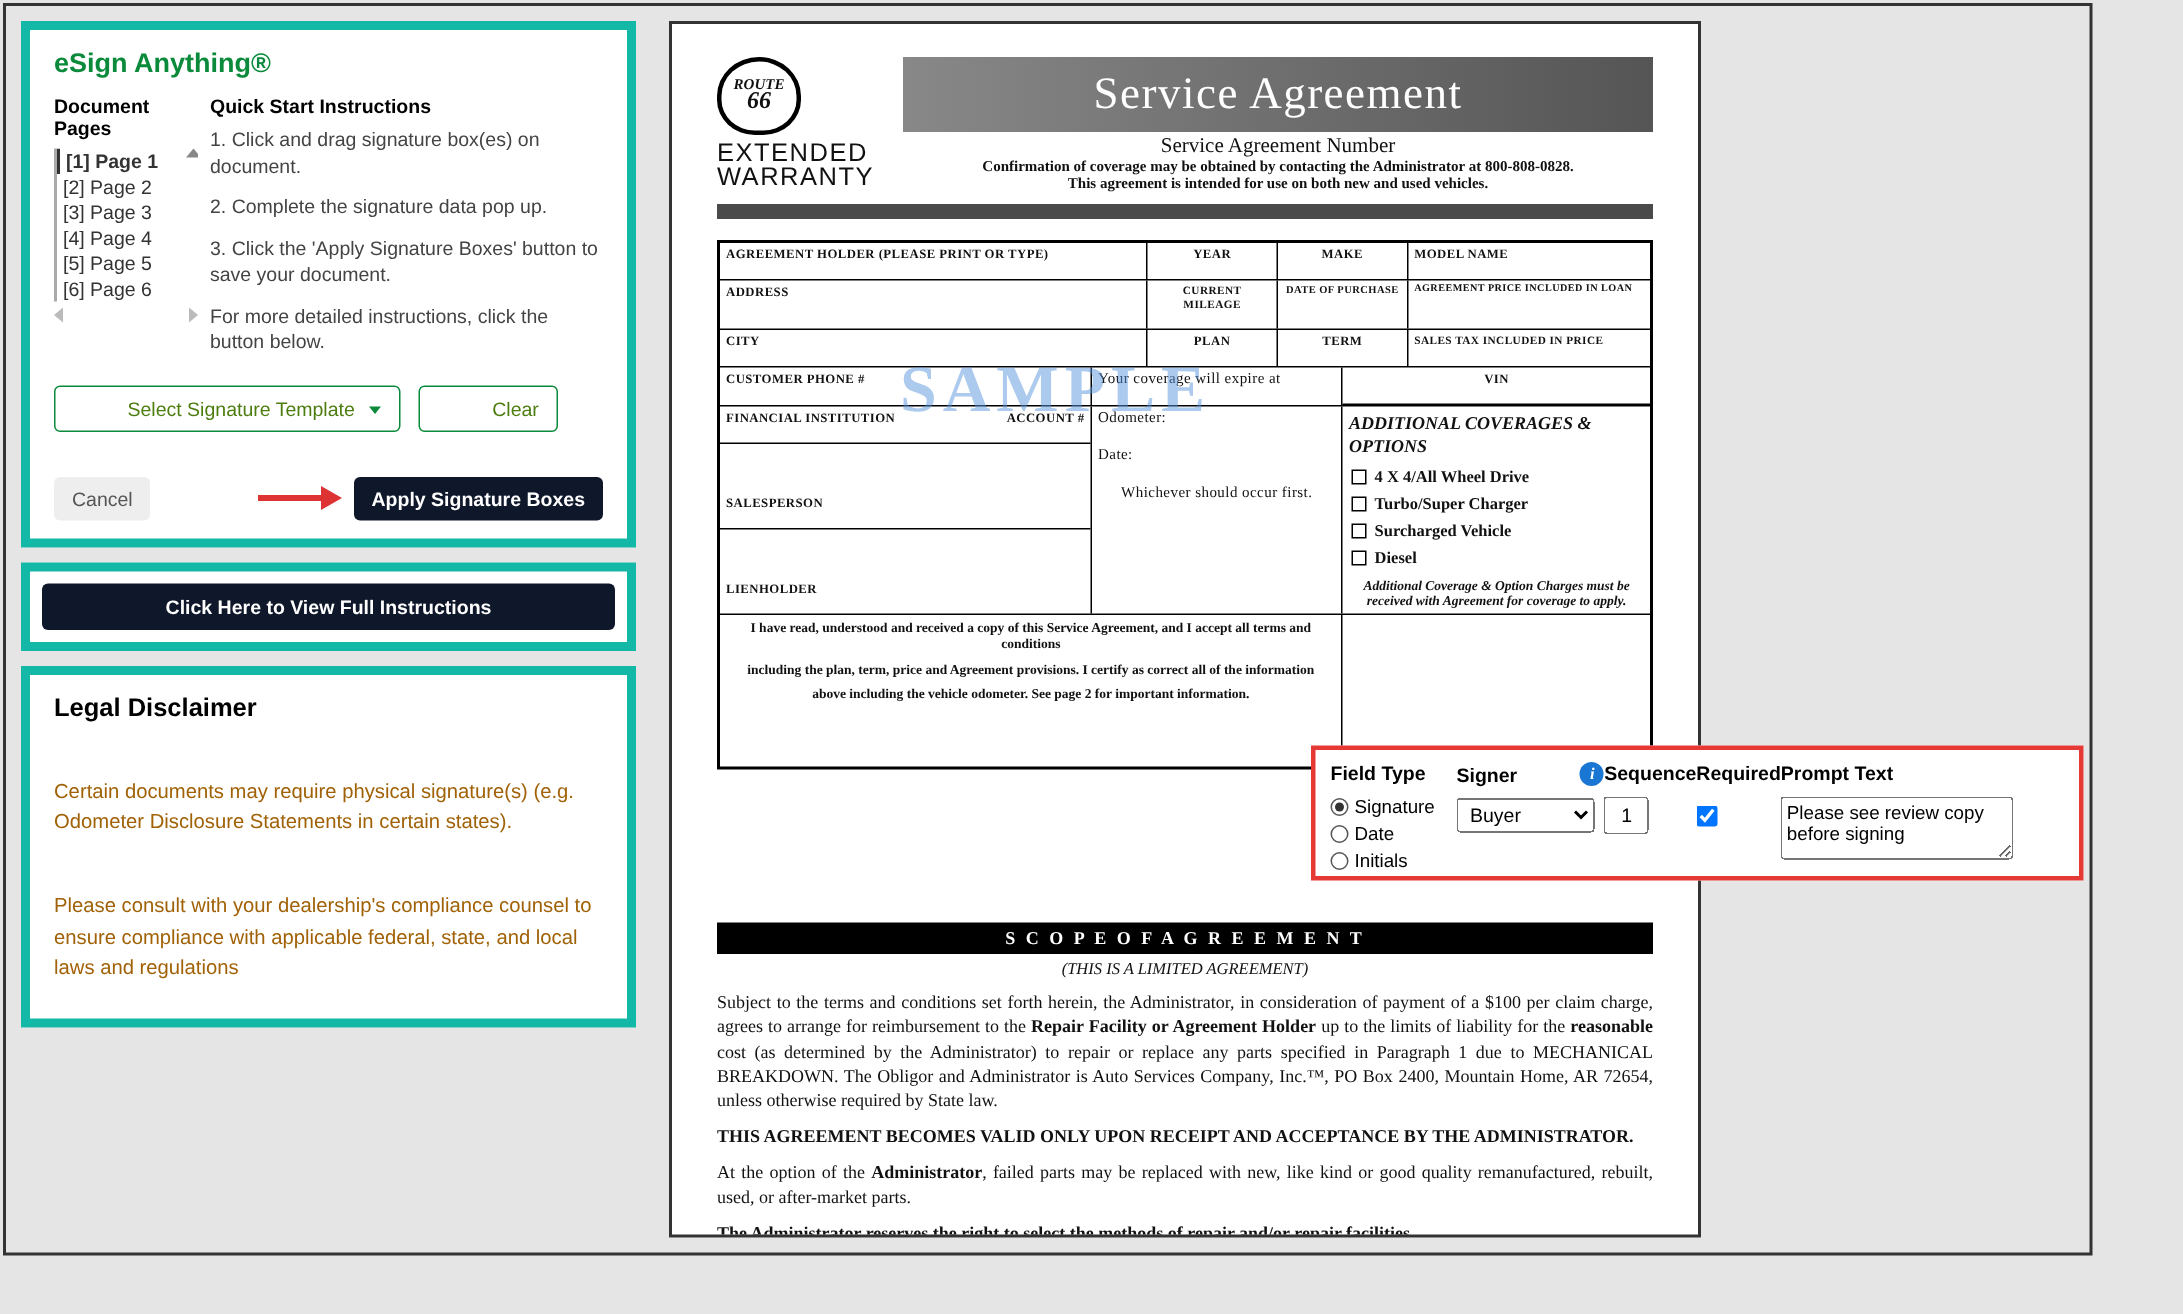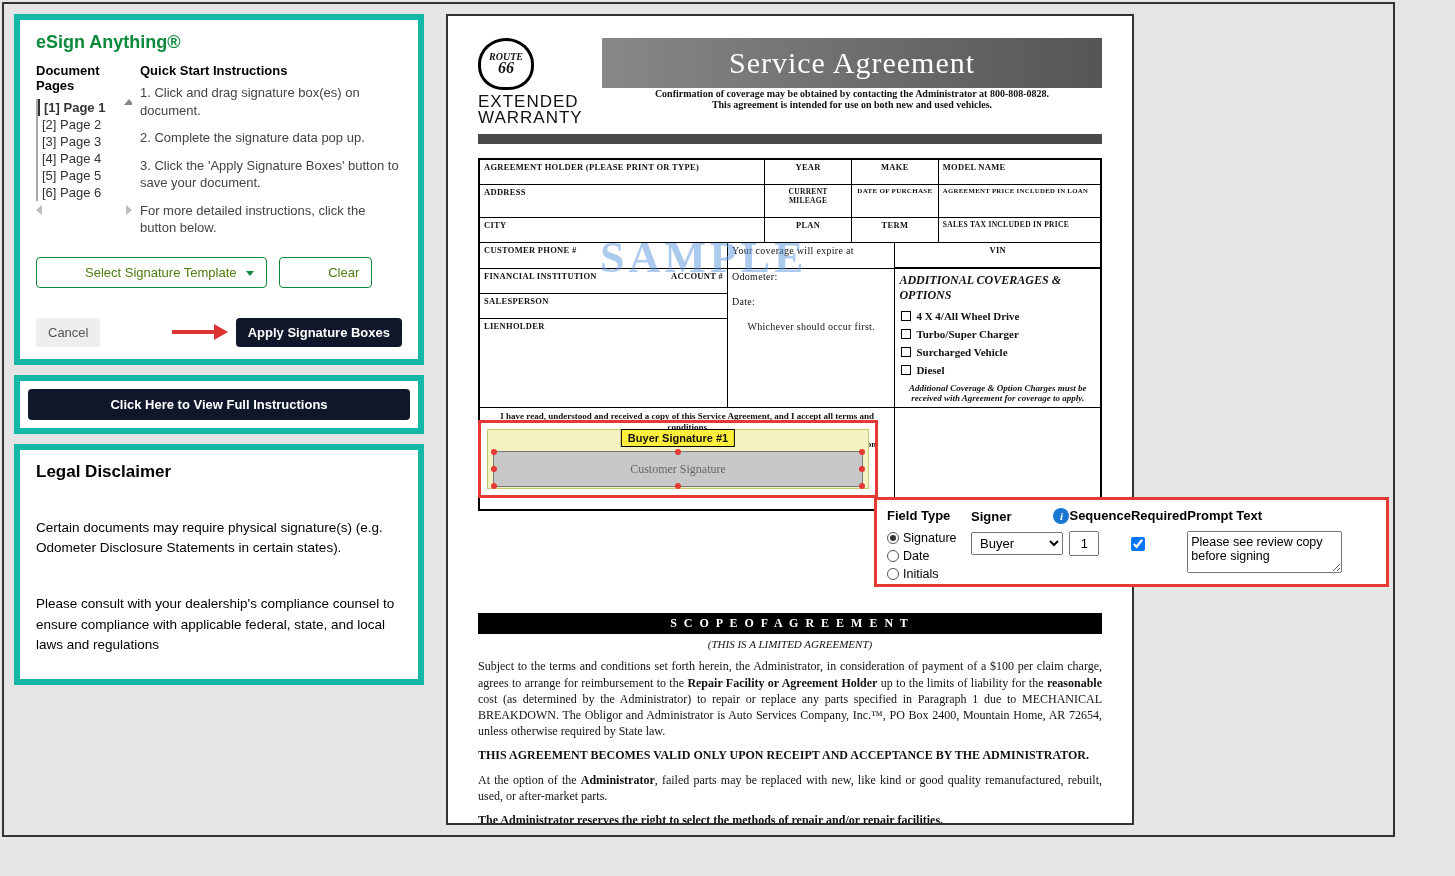--- a/index.html
+++ b/index.html
@@ -106,21 +106,21 @@
     width:60px; height:14px; position:relative;
   }
   .arrow-annot::before{
     content:""; position:absolute; left:0; top:5px; width:42px; height:4px; background:#d33;
   }
   .arrow-annot::after{
     content:""; position:absolute; left:42px; top:-1px;
     border-top:8px solid transparent; border-bottom:8px solid transparent; border-left:14px solid #d33;
   }
   .legal h3 { font-size:17px; font-weight:600; margin-bottom:12px; }
-  .legal p { font-size:13.5px; color:#000000; line-height:1.5; margin-bottom:12px;margin-top:36px; }
+  .legal p { font-size:13.5px; color:#a16207; line-height:1.5; margin-bottom:12px;margin-top:36px; }
 
   
   .doc-area {
     flex:1;
     overflow:hidden;
     padding:10px 12px;
     position:relative;
   }
   .doc-page {
     background:#fff;
@@ -304,20 +304,21 @@
         <div class="logo-block">
           <div class="route-badge">
             <span>ROUTE</span>
             <span style="font-size:16px;">66</span>
           </div>
           <div class="ext-warr">EXTENDED</div>
           <div class="ext-warr">WARRANTY</div>
         </div>
         <div style="flex:1;">
           <div class="title-band">Service Agreement</div>
+          <div class="agr-num">Service Agreement Number</div>
           <div class="agr-sub">Confirmation of coverage may be obtained by contacting the Administrator at 800-808-0828.</div>
           <div class="agr-sub">This agreement is intended for use on both new and used vehicles.</div>
         </div>
       </div>
       <div class="bar-dark"></div>
 
       <div class="info-grid">
         <div class="sample-wm">SAMPLE</div>
         <div class="info-row">
           <div class="cell" style="width:46%;">AGREEMENT HOLDER (PLEASE PRINT OR TYPE)</div>
@@ -336,21 +337,21 @@
           <div class="cell" style="width:14%;text-align:center;">PLAN</div>
           <div class="cell" style="width:14%;text-align:center;">TERM</div>
           <div class="cell" style="width:26%;font-size:7.5px;">SALES TAX INCLUDED IN PRICE</div>
         </div>
         <div class="info-row">
           <div class="cell" style="width:40%;padding-bottom:4px;">CUSTOMER PHONE #</div>
           <div class="cell" style="width:27%;font-size:10px;font-family:'Times New Roman';font-weight:normal;">Your coverage will expire at</div>
           <div class="cell" style="width:33%;text-align:center;border-bottom:1px solid #000;">VIN</div>
         </div>
         <div class="info-row" style="border-bottom:none;">
-          <div style="width:40%;display:flex;flex-direction:column;border-right:1px solid #000;">
+          <div style="width:40%;display:flex;flex-direction:column;border-right:1px solid #000;justify-content:space-between;">
             <div style="display:flex;border-bottom:1px solid #000;">
               <div class="cell" style="flex:1;border-right:none;">FINANCIAL INSTITUTION</div>
               <div class="cell" style="width:80px;text-align:right;">ACCOUNT #</div>
             </div>
             <div class="cell" style="border-right:none;border-bottom:1px solid #000;">SALESPERSON</div>
             <div class="cell" style="border-right:none;">LIENHOLDER</div>
           </div>
           <div style="width:27%;display:flex;flex-direction:column;border-right:1px solid #000;">
             <div class="cell" style="border-right:none;font-family:'Times New Roman';font-weight:normal;font-size:10px;">Odometer:</div>
             <div class="cell" style="border-right:none;font-family:'Times New Roman';font-weight:normal;font-size:10px;">Date:</div>
@@ -381,35 +382,20 @@
           <div style="width:67%;border-right:1px solid #000;">
             <div class="cert-text">I have read, understood and received a copy of this Service Agreement, and I accept all terms and conditions</div>
             <div class="cert-text">including the plan, term, price and Agreement provisions. I certify as correct all of the information</div>
             <div class="cert-text">above including the vehicle odometer. See page 2 for important information.</div>
             <div style="height:40px;"></div>
           </div>
           <div style="width:33%;"></div>
         </div>
       </div>
 
-      <div class="sig-zone">
-        <div class="sig-zone-inner"></div>
-        <div class="sig-label-tag">Buyer Signature #1</div>
-        <div class="sig-dragbox">
-          <span>Customer Signature</span>
-          <span class="handle h-tl"></span>
-          <span class="handle h-tr"></span>
-          <span class="handle h-bl"></span>
-          <span class="handle h-br"></span>
-          <span class="handle h-tc"></span>
-          <span class="handle h-bc"></span>
-          <span class="handle h-lc"></span>
-          <span class="handle h-rc"></span>
-        </div>
-      </div>
 
       <div class="scope-band">S C O P E  O F  A G R E E M E N T</div>
       <div class="limited-sub">(THIS IS A LIMITED AGREEMENT)</div>
 
       <div class="body-text">
         <span>Subject to the terms and conditions set forth herein, the Administrator, in consideration of payment of a $100 per claim charge, agrees to arrange for reimbursement to the </span><b>Repair Facility or Agreement Holder</b><span> up to the limits of liability for the </span><b>reasonable</b><span> cost (as determined by the Administrator) to repair or replace any parts specified in Paragraph 1 due to MECHANICAL BREAKDOWN. The Obligor and Administrator is Auto Services Company, Inc.™, PO Box 2400, Mountain Home, AR  72654, unless otherwise required by State law.</span>
       </div>
       <div class="body-text"><b>THIS AGREEMENT BECOMES VALID ONLY UPON RECEIPT AND ACCEPTANCE BY THE ADMINISTRATOR.</b></div>
       <div class="body-text">
         <span>At the option of the </span><b>Administrator</b><span>, failed parts may be replaced with new, like kind or good quality remanufactured, rebuilt, used, or after-market parts.</span>

